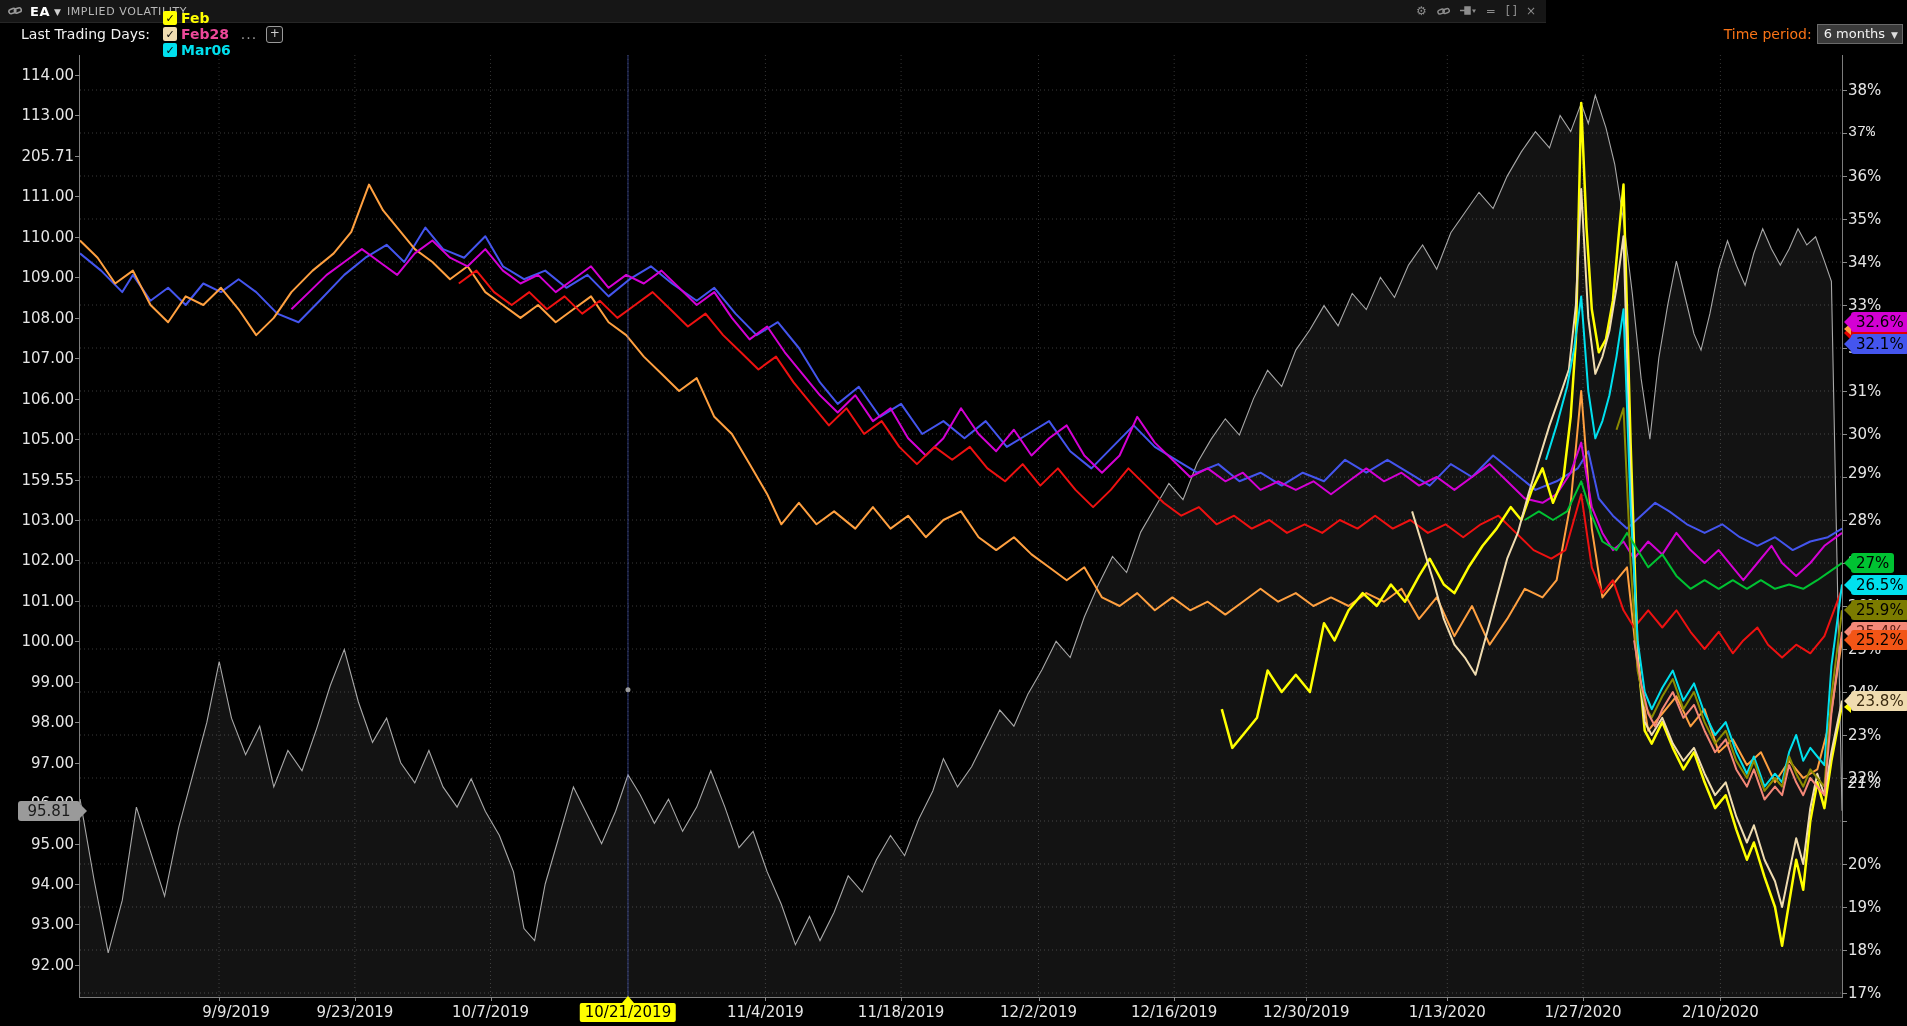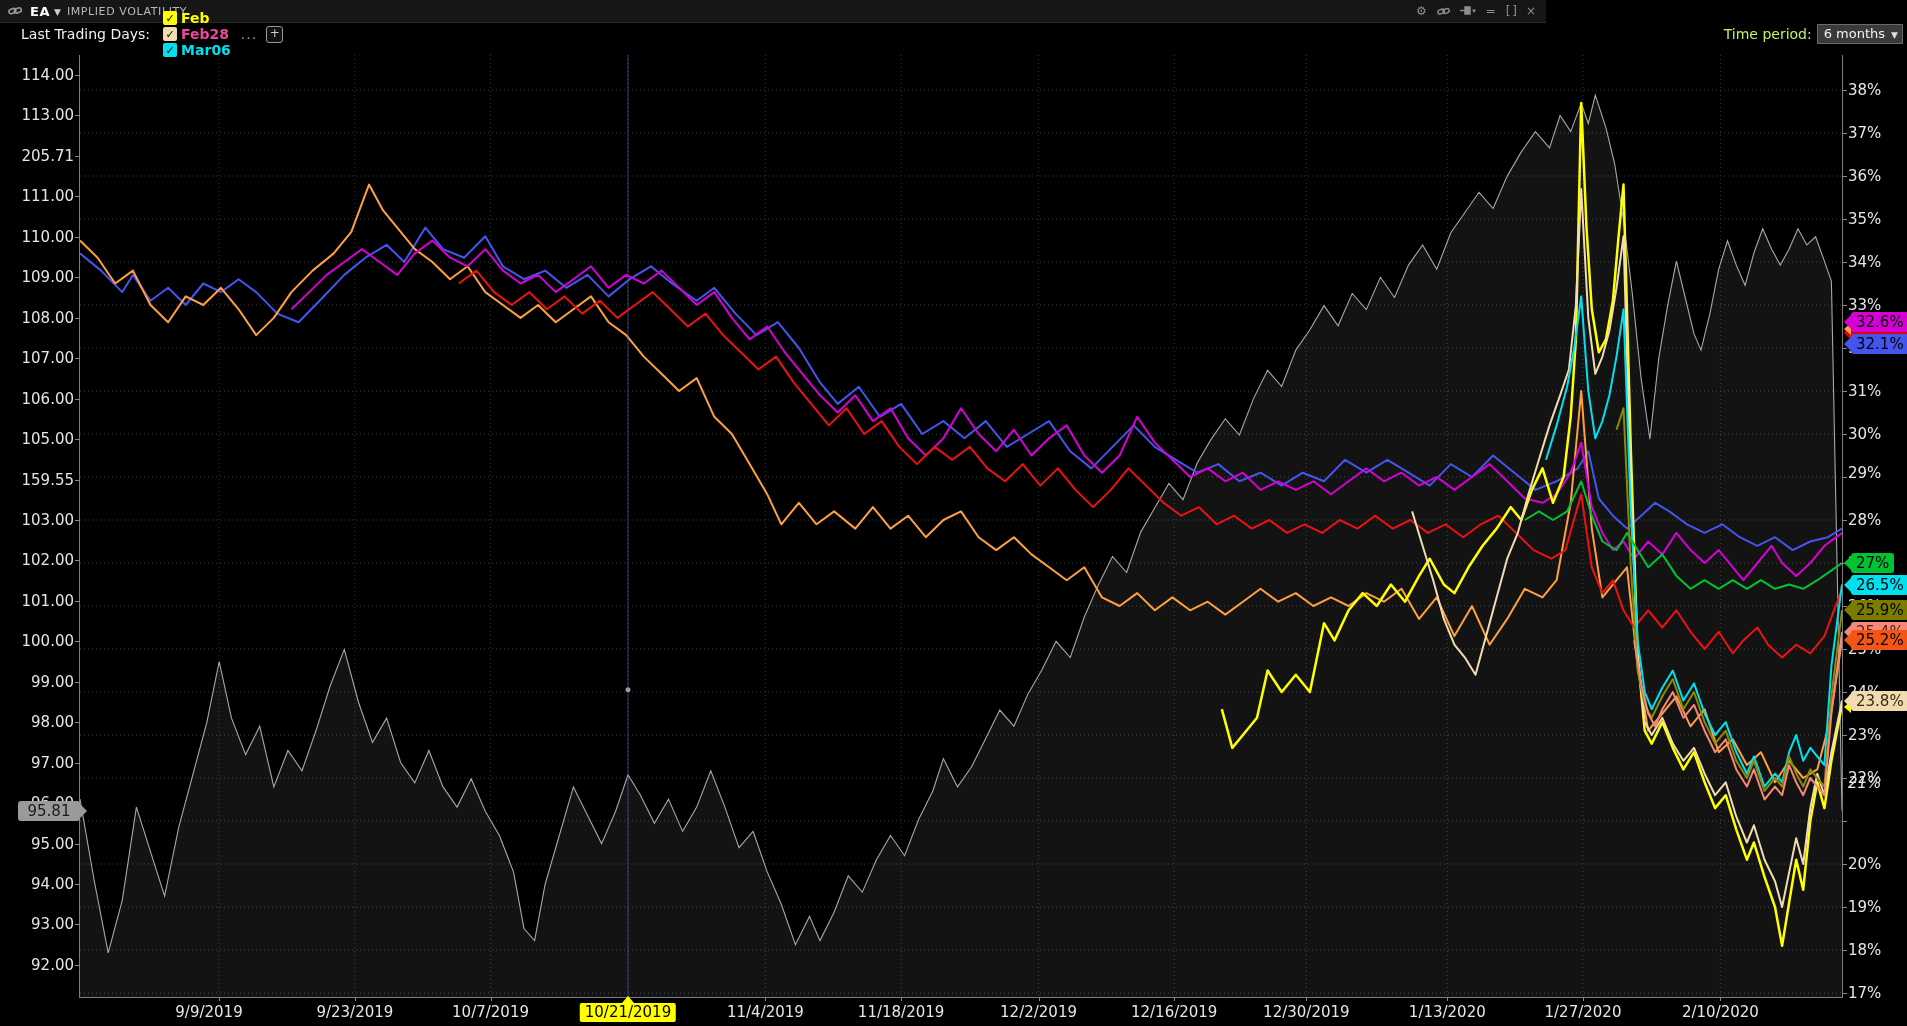--- a/index.html
+++ b/index.html
@@ -15,21 +15,21 @@
   #legendbar{position:absolute;left:0;top:23px;width:1907px;height:22px;background:#000;display:flex;align-items:center;}
   #lt-label{color:#f2f2f2;font-size:14px;margin-left:21px;}
   .exp-item{display:flex;align-items:center;margin-left:13px;}
   .cbx{width:14px;height:14px;border-radius:2px;display:inline-flex;align-items:center;justify-content:center;
     font-size:11px;color:#000;font-weight:bold;}
   .exp-label{font-size:14px;font-weight:bold;margin-left:4px;}
   #more-dots{color:#9a9a9a;font-size:14px;margin-left:10px;letter-spacing:1px;}
   #add-exp{width:15px;height:15px;border:1px solid #9a9a9a;border-radius:3px;color:#cfcfcf;background:#101010;
     font-size:12px;line-height:13px;text-align:center;margin-left:9px;}
   #tp-wrap{margin-left:auto;display:flex;align-items:center;padding-right:4px;}
-  #tp-label{color:#bef264;font-size:14px;margin-right:5px;}
+  #tp-label{color:#f97316;font-size:14px;margin-right:5px;}
   #tp-select{background:#3a3a3a;border:1px solid #6a6a6a;color:#f2f2f2;font-size:13px;
     padding:0 4px 1px 6px;display:flex;align-items:center;gap:6px;height:17px;}
   #tp-select .caret{margin:2px 0 0 0;color:#ddd;}
   #plot-svg{position:absolute;left:80px;top:55px;}
   .ylabel{position:absolute;font-size:15px;color:#e6e6e6;white-space:nowrap;}
   .ylabel.left{width:70px;text-align:right;left:4px;}
   .ylabel.right{left:1848px;text-align:left;}
   .xlabel{position:absolute;top:1003px;font-size:15px;color:#e6e6e6;transform:translateX(-50%);white-space:nowrap;}
   .tick{position:absolute;background:#8a8a8a;}
   .axisline{position:absolute;background:#7d7d7d;}
@@ -201,21 +201,21 @@
     <div class="ylabel left" style="top: 834.55px;">95.00</div>
     <div class="tick" style="left: 75px; top: 843.55px; width: 5px; height: 1px;"></div>
     <div class="ylabel left" style="top: 875px;">94.00</div>
     <div class="tick" style="left: 75px; top: 884px; width: 5px; height: 1px;"></div>
     <div class="ylabel left" style="top: 915.45px;">93.00</div>
     <div class="tick" style="left: 75px; top: 924.45px; width: 5px; height: 1px;"></div>
     <div class="ylabel left" style="top: 955.9px;">92.00</div>
     <div class="tick" style="left: 75px; top: 964.9px; width: 5px; height: 1px;"></div>
     <div class="ylabel right" style="top: 81px;">38%</div>
     <div class="tick" style="left: 1842px; top: 90px; width: 5px; height: 1px;"></div>
-    <div class="ylabel right" style="top: 124px;">37%</div>
+    <div class="ylabel right" style="top: 124px; font-family: Liberation Mono, monospace;">37%</div>
     <div class="tick" style="left: 1842px; top: 133px; width: 5px; height: 1px;"></div>
     <div class="ylabel right" style="top: 167px;">36%</div>
     <div class="tick" style="left: 1842px; top: 176px; width: 5px; height: 1px;"></div>
     <div class="ylabel right" style="top: 210px;">35%</div>
     <div class="tick" style="left: 1842px; top: 219px; width: 5px; height: 1px;"></div>
     <div class="ylabel right" style="top: 253px;">34%</div>
     <div class="tick" style="left: 1842px; top: 262px; width: 5px; height: 1px;"></div>
     <div class="ylabel right" style="top: 296px;">33%</div>
     <div class="tick" style="left: 1842px; top: 305px; width: 5px; height: 1px;"></div>
     <div class="ylabel right" style="top: 339px;">32%</div>
@@ -244,21 +244,21 @@
     <div class="tick" style="left: 1842px; top: 821px; width: 5px; height: 1px;"></div>
     <div class="ylabel right" style="top: 855px;">20%</div>
     <div class="tick" style="left: 1842px; top: 864px; width: 5px; height: 1px;"></div>
     <div class="ylabel right" style="top: 898px;">19%</div>
     <div class="tick" style="left: 1842px; top: 907px; width: 5px; height: 1px;"></div>
     <div class="ylabel right" style="top: 941px;">18%</div>
     <div class="tick" style="left: 1842px; top: 950px; width: 5px; height: 1px;"></div>
     <div class="ylabel right" style="top: 984px;">17%</div>
     <div class="tick" style="left: 1842px; top: 993px; width: 5px; height: 1px;"></div>
     <div class="tick" style="left: 219.022px; top: 997px; width: 1px; height: 4px;"></div>
-    <div class="xlabel" style="left: 209px;">9/9/2019</div>
+    <div class="xlabel" style="left: 236px;">9/9/2019</div>
     <div class="tick" style="left: 354.872px; top: 997px; width: 1px; height: 4px;"></div>
     <div class="xlabel" style="left: 354.872px;">9/23/2019</div>
     <div class="tick" style="left: 490.546px; top: 997px; width: 1px; height: 4px;"></div>
     <div class="xlabel" style="left: 490.546px;">10/7/2019</div>
     <div class="tick" style="left: 627.982px; top: 997px; width: 1px; height: 4px;"></div>
     <div class="tick" style="left: 765.418px; top: 997px; width: 1px; height: 4px;"></div>
     <div class="xlabel" style="left: 765.418px;">11/4/2019</div>
     <div class="tick" style="left: 901.092px; top: 997px; width: 1px; height: 4px;"></div>
     <div class="xlabel" style="left: 901.092px;">11/18/2019</div>
     <div class="tick" style="left: 1038.53px; top: 997px; width: 1px; height: 4px;"></div>

